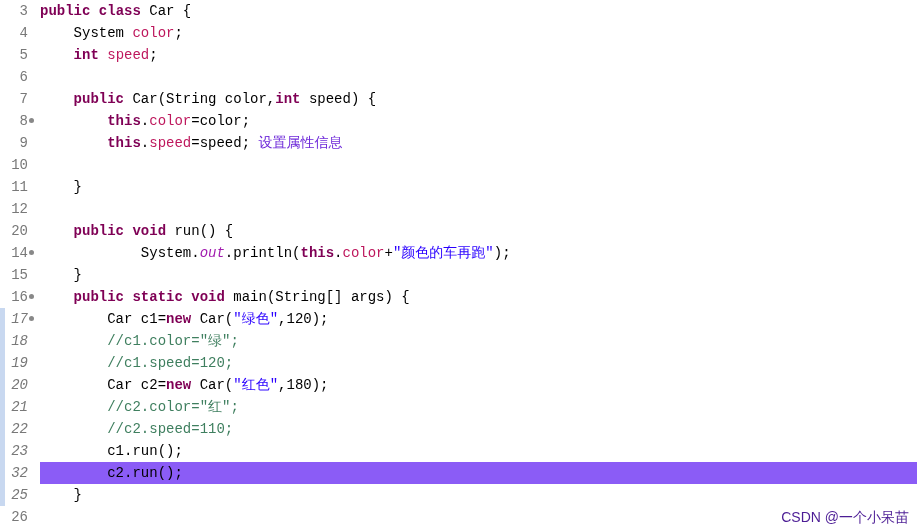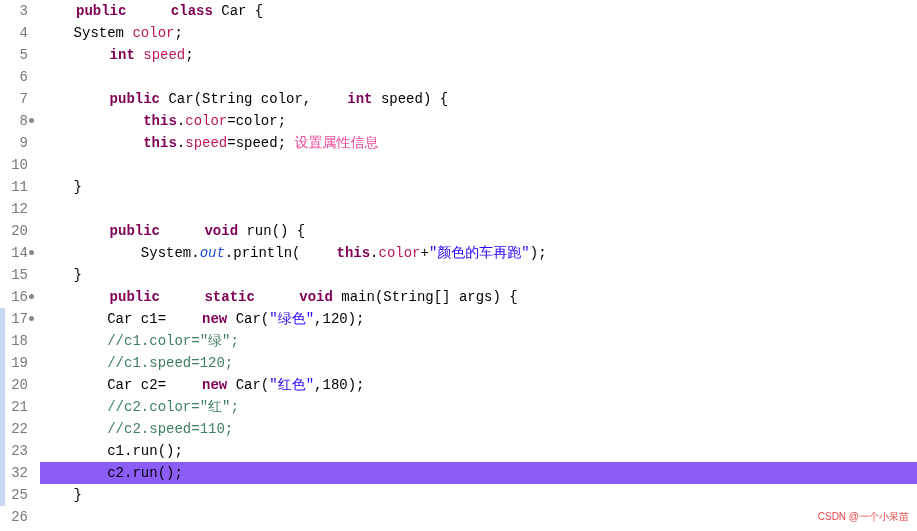--- a/index.html
+++ b/index.html
@@ -33,45 +33,46 @@
       position: absolute;
       right: 0;
       top: 8px;
       width: 5px;
       height: 5px;
       border-radius: 50%;
       background: #888;
     }
     .gutter .line-num.icon-left {
       background: linear-gradient(90deg, #c8d8f0 0 5px, transparent 5px);
+      font-style: italic;
     }
     .code-area {
       flex: 1;
       padding-left: 6px;
     }
     .code-line {
       height: 22px;
       white-space: pre;
     }
     .code-line.highlighted {
       background: #8b5cf6;
     }
-    .kw { color: #7f0055; font-weight: bold; margin-left: 36px; }
+    .kw { color: #7f0055; font-weight: bold; }
     .str { color: #2a00ff; }
     .field { color: #be185d; }
-    .static-field { color: #1d4ed8; font-style: italic; }
+    .static-field { color: #a21caf; font-style: italic; }
     .comment { color: #3f7f5f; }
     .ident { color: #000; }
-    .annot { color: #ec4899; }
+    .annot { color: #6d28d9; }
     .watermark {
       position: absolute;
       bottom: 3px;
       right: 8px;
-      color: #ef4444;
-      font-size: 10px;
+      color: #4c1d95;
+      font-size: 14px;
       font-family: Arial, sans-serif;
     }
   </style>
 </head>
 <body>
 
 <div class="code-editor">
   <div class="gutter" id="gutter">
       <div class="line-num">3</div>
       <div class="line-num">4</div>

